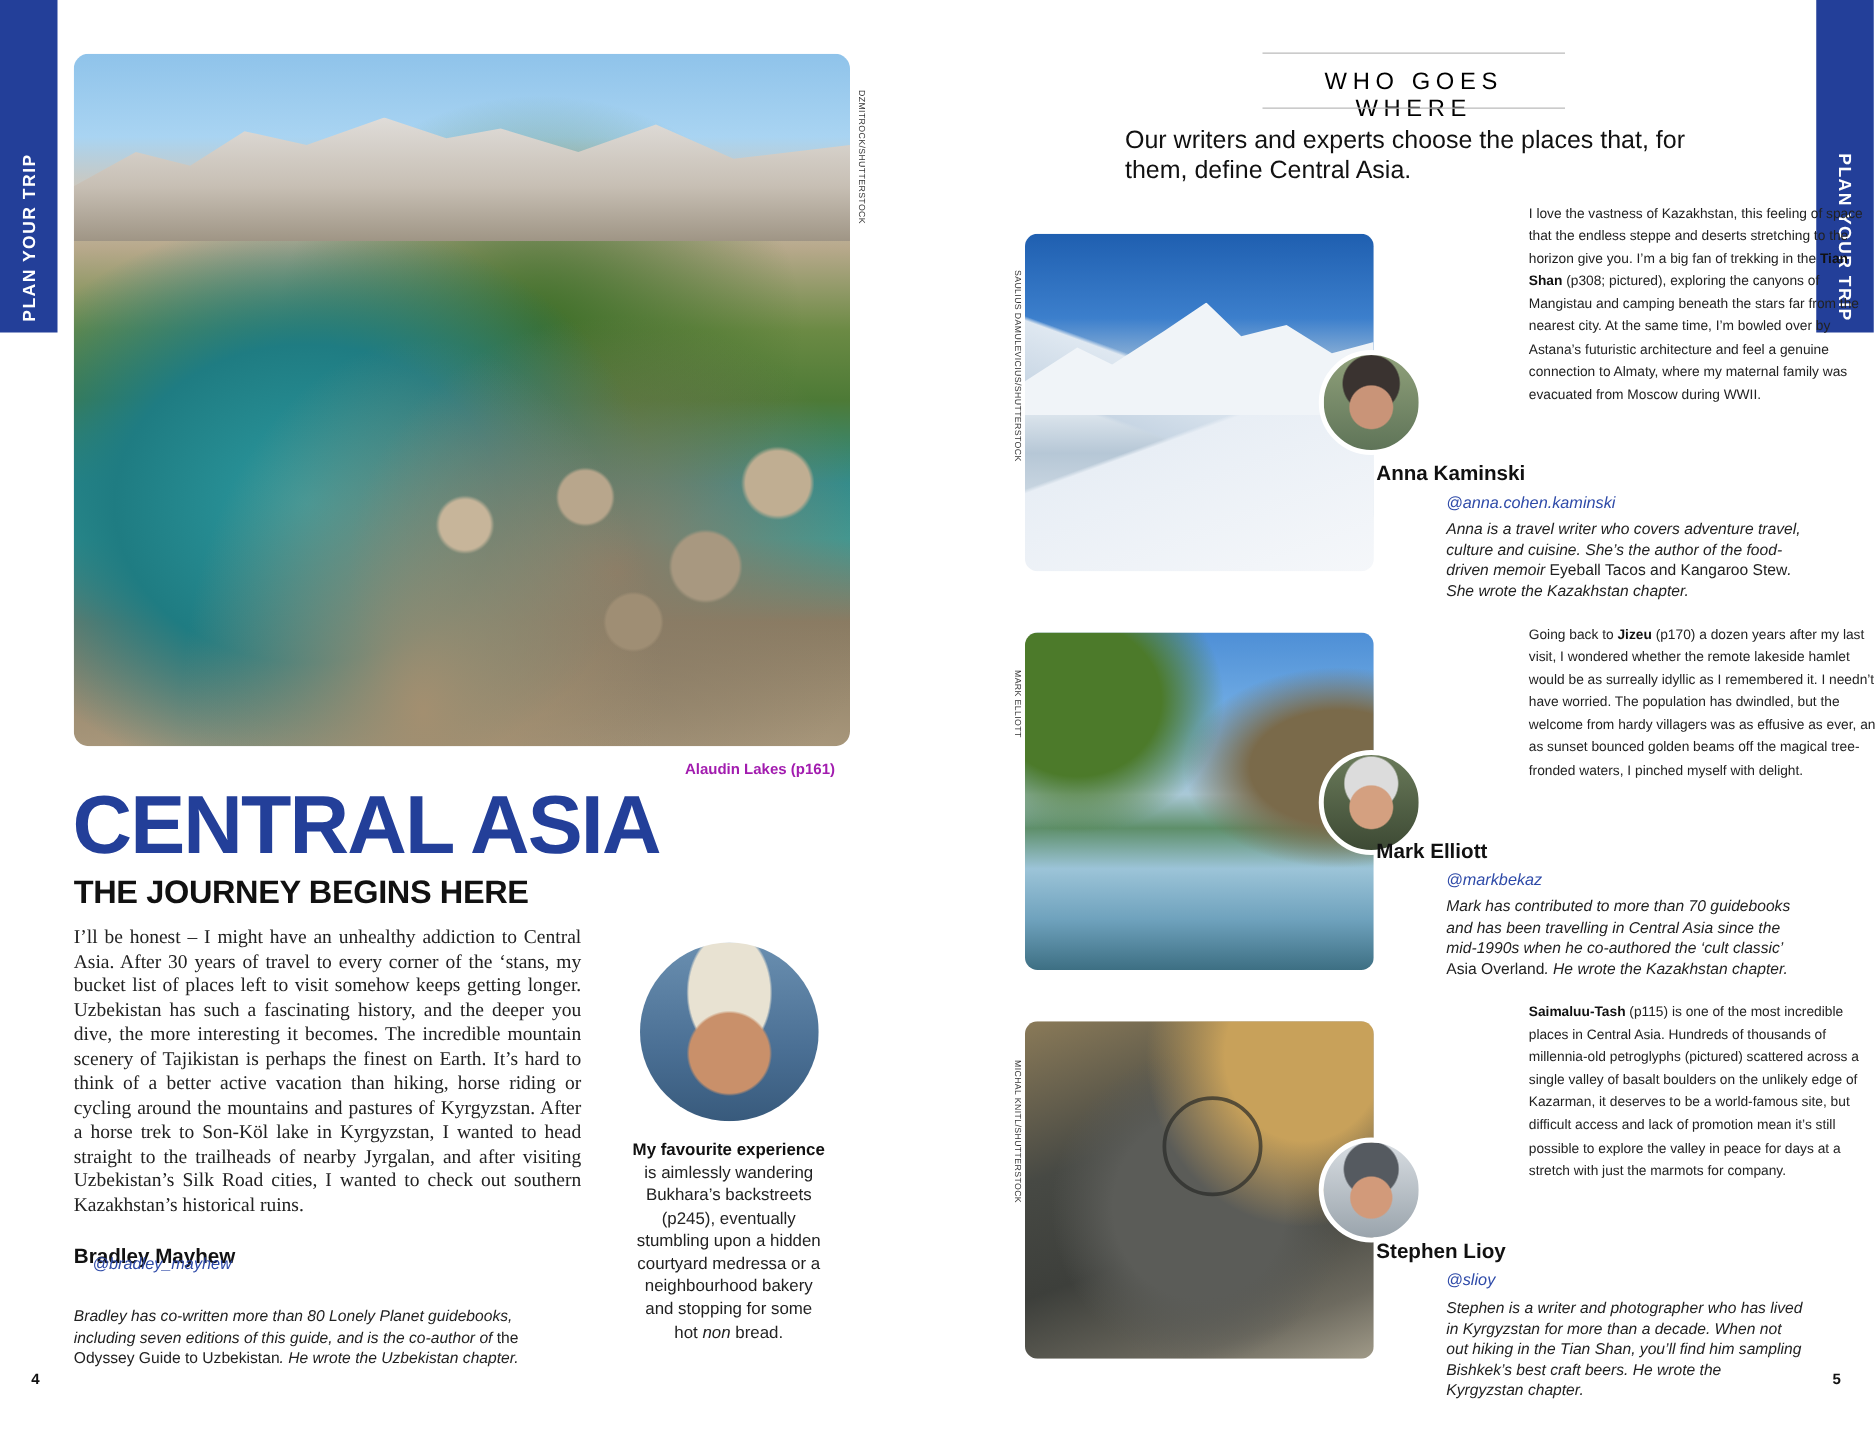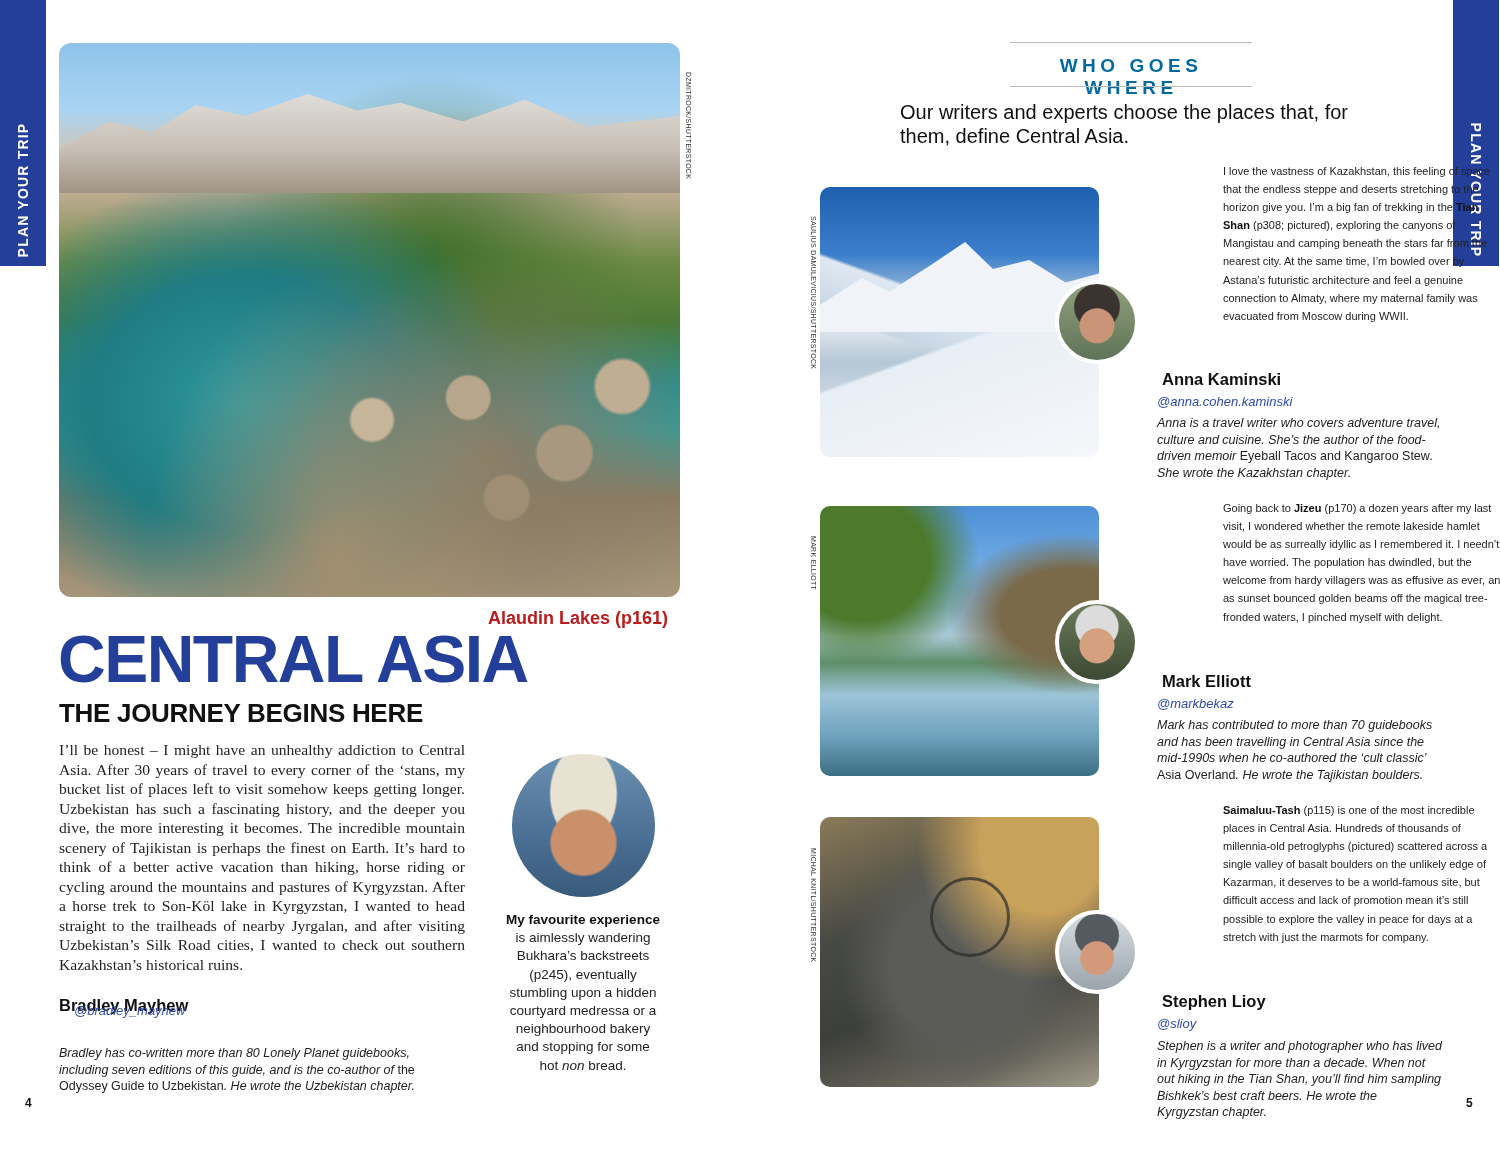--- a/index.html
+++ b/index.html
@@ -26,21 +26,21 @@
       linear-gradient(180deg, #8fc3ea 0%, #a9d4f2 12%, #cfc6b8 20%, #b8a98c 28%, #6b8a44 40%, #4d7a36 50%, #2f8d8d 62%, #3a9a95 70%, #8a7b62 82%, #a7967a 100%); }
   .hero .mtn { position: absolute; left: 0; right: 0; top: 40px; height: 110px;
     background: linear-gradient(180deg, #e4e2e0 0%, #c7bfb4 60%, #9f9585 100%);
     clip-path: polygon(0 60%, 8% 35%, 15% 45%, 22% 20%, 30% 30%, 40% 10%, 48% 25%, 55% 18%, 65% 35%, 75% 15%, 85% 40%, 100% 30%, 100% 100%, 0 100%); }
   .hero .rocks { position: absolute; left: 38%; top: 52%; width: 62%; height: 40%;
     background: radial-gradient(circle at 20% 40%, #c7b59a 0 6%, transparent 7%),
                 radial-gradient(circle at 45% 30%, #b8a68c 0 8%, transparent 9%),
                 radial-gradient(circle at 70% 55%, #a89880 0 9%, transparent 10%),
                 radial-gradient(circle at 85% 25%, #c0ae92 0 7%, transparent 8%),
                 radial-gradient(circle at 55% 75%, #9f8e74 0 8%, transparent 9%); }
-  .photo-caption { position: absolute; right: 832px; top: 608px; font-weight: bold; font-size: 18px; color: #b91c1c; white-space: nowrap; }
+  .photo-caption { position: absolute; right: 832px; top: 608px; font-weight: bold; font-size: 12px; color: #a21caf; white-space: nowrap; }
 
   .title { position: absolute; left: 58px; top: 626px; font-size: 66px; font-weight: bold; color: #233f99; letter-spacing: -1.5px; line-height: 1; }
   .subtitle { position: absolute; left: 59px; top: 698px; font-size: 26px; font-weight: bold; color: #111; letter-spacing: -0.3px; }
 
   .intro { position: absolute; left: 59px; top: 740px; width: 406px; font-family: "Liberation Serif", serif; font-size: 15.6px; line-height: 19.5px; color: #222; text-align: justify; hyphens: auto; }
 
   .author-name { font-weight: bold; font-size: 16.5px; color: #111; }
   .author-handle { font-style: italic; font-size: 13px; color: #2e4aa8; }
   .author-bio { font-style: italic; font-size: 12.5px; line-height: 16.5px; color: #222; }
   .author-bio .roman { font-style: normal; }
@@ -54,21 +54,21 @@
     background: radial-gradient(circle at 50% 62%, #c9906a 0 28%, transparent 30%),
                 radial-gradient(ellipse at 50% 28%, #e8e2d2 0 32%, transparent 34%),
                 linear-gradient(180deg, #6a8fb0 0%, #4a6f94 60%, #385a7c 100%); }
   .favourite { position: absolute; left: 505px; top: 911px; width: 156px; text-align: center; font-size: 13.5px; line-height: 18.2px; color: #222; }
   .favourite b { color: #111; }
 
   .page-num { position: absolute; font-weight: bold; font-size: 12px; color: #111; }
 
   
   .rule { position: absolute; left: 1010px; width: 242px; height: 1px; background: #bbb; }
-  .section-heading { position: absolute; left: 1010px; width: 242px; top: 55px; text-align: center; font-weight: bold; font-size: 19px; letter-spacing: 4.5px; color: #0369a1; }
+  .section-heading { position: absolute; left: 1010px; width: 242px; top: 55px; text-align: center; font-weight: normal; font-size: 19px; letter-spacing: 4.5px; color: #000000; }
   .section-intro { position: absolute; left: 900px; width: 460px; top: 100px; font-size: 20px; line-height: 24px; color: #111; }
 
   .rphoto { position: absolute; left: 820px; width: 279px; height: 270px; border-radius: 10px; overflow: hidden; }
   .rphoto-1 { top: 187px;
     background:
       linear-gradient(160deg, transparent 55%, #e8eef5 56%, #f5f7fa 100%),
       linear-gradient(200deg, transparent 45%, #dfe8f1 46%, #c8d6e4 60%, transparent 61%),
       linear-gradient(180deg, #1f5fb0 0%, #3c7fcc 25%, #9fbcd8 40%, #e6edf3 50%, #b6c7d6 65%, #eef3f7 100%); }
   .rphoto-1 .peak { position: absolute; left: 0; right: 0; top: 55px; height: 90px; background: #f0f4f8;
     clip-path: polygon(0 70%, 15% 40%, 25% 55%, 40% 25%, 52% 0%, 62% 30%, 75% 20%, 88% 45%, 100% 35%, 100% 100%, 0 100%); }
@@ -84,21 +84,21 @@
       linear-gradient(160deg, #8a7a58 0%, #474944 35%, #3d3f3b 60%, #6d6a5f 85%, #a09a88 100%); }
   .rphoto-3 .glyph { position: absolute; left: 110px; top: 60px; width: 80px; height: 80px; border: 3px solid #2a2b28; border-radius: 50%; opacity: 0.7; }
 
   .ravatar { position: absolute; left: 1055px; width: 84px; height: 84px; border-radius: 50%; border: 4px solid #fff; overflow: hidden; }
   .ravatar-1 { top: 280px; background: radial-gradient(circle at 50% 55%, #c99478 0 30%, transparent 32%), radial-gradient(circle at 50% 30%, #3a3330 0 34%, transparent 36%), linear-gradient(180deg, #8fa07a, #5f7458); }
   .ravatar-2 { top: 600px; background: radial-gradient(circle at 50% 55%, #d4a080 0 30%, transparent 32%), radial-gradient(circle at 50% 30%, #dcdcdc 0 32%, transparent 34%), linear-gradient(180deg, #6a7a5a, #3d4a34); }
   .ravatar-3 { top: 910px; background: radial-gradient(circle at 50% 58%, #d29a7a 0 28%, transparent 30%), radial-gradient(circle at 50% 28%, #555a60 0 32%, transparent 34%), linear-gradient(180deg, #d8dde2, #9aa4ac); }
 
   .rtext { position: absolute; left: 1223px; width: 285px; font-size: 11px; line-height: 18.1px; color: #222; }
   .rtext b { color: #111; }
-  .rname { position: absolute; left: 1162px; }
+  .rname { position: absolute; left: 1101px; }
   .rhandle { position: absolute; left: 1157px; }
   .rbio { position: absolute; left: 1157px; width: 285px; }
 </style>
 </head>
 <body>
 
 <div class="tab left">
   <span class="tab-label">PLAN YOUR TRIP</span>
 </div>
 
@@ -141,21 +141,21 @@
 <div class="author-name rname" style="top:370px;">Anna Kaminski</div>
 <div class="author-handle rhandle" style="top:394px;">@anna.cohen.kaminski</div>
 <p class="author-bio rbio" style="top:415px;"><span>Anna is a travel writer who covers adventure travel, culture and cuisine. She’s the author of the food-driven memoir </span><span class="roman">Eyeball Tacos and Kangaroo Stew</span><span>. She wrote the Kazakhstan chapter.</span></p>
 
 <div class="credit" style="left:817px; top:536px;">MARK ELLIOTT</div>
 <div class="rphoto rphoto-2"></div>
 <div class="ravatar ravatar-2"></div>
 <p class="rtext" style="top:499px;"><span>Going back to </span><b>Jizeu</b><span> (p170) a dozen years after my last visit, I wondered whether the remote lakeside hamlet would be as surreally idyllic as I remembered it. I needn’t have worried. The population has dwindled, but the welcome from hardy villagers was as effusive as ever, and as sunset bounced golden beams off the magical tree-fronded waters, I pinched myself with delight.</span></p>
 <div class="author-name rname" style="top:672px;">Mark Elliott</div>
 <div class="author-handle rhandle" style="top:696px;">@markbekaz</div>
-<p class="author-bio rbio" style="top:717px;"><span>Mark has contributed to more than 70 guidebooks and has been travelling in Central Asia since the mid-1990s when he co-authored the ‘cult classic’ </span><span class="roman">Asia Overland</span><span>. He wrote the Tajikistan boulders.</span></p>
+<p class="author-bio rbio" style="top:717px;"><span>Mark has contributed to more than 70 guidebooks and has been travelling in Central Asia since the mid-1990s when he co-authored the ‘cult classic’ </span><span class="roman">Asia Overland</span><span>. He wrote the Kazakhstan chapter.</span></p>
 
 <div class="credit" style="left:817px; top:848px;">MICHAL KNITL/SHUTTERSTOCK</div>
 <div class="rphoto rphoto-3">
     <div class="glyph"></div>
   </div>
 <div class="ravatar ravatar-3"></div>
 <p class="rtext" style="top:801px;"><b>Saimaluu-Tash</b><span>  (p115) is one of the most incredible places in Central Asia. Hundreds of thousands of millennia-old petroglyphs (pictured) scattered across a single valley of basalt boulders on the unlikely edge of Kazarman, it deserves to be a world-famous site, but difficult access and lack of promotion mean it’s still possible to explore the valley in peace for days at a stretch with just the marmots for company.</span></p>
 <div class="author-name rname" style="top:992px;">Stephen Lioy</div>
 <div class="author-handle rhandle" style="top:1016px;">@slioy</div>
 <p class="author-bio rbio" style="top:1038px;">Stephen is a writer and photographer who has lived in Kyrgyzstan for more than a decade. When not out hiking in the Tian Shan, you’ll find him sampling Bishkek’s best craft beers. He wrote the Kyrgyzstan chapter.</p>

